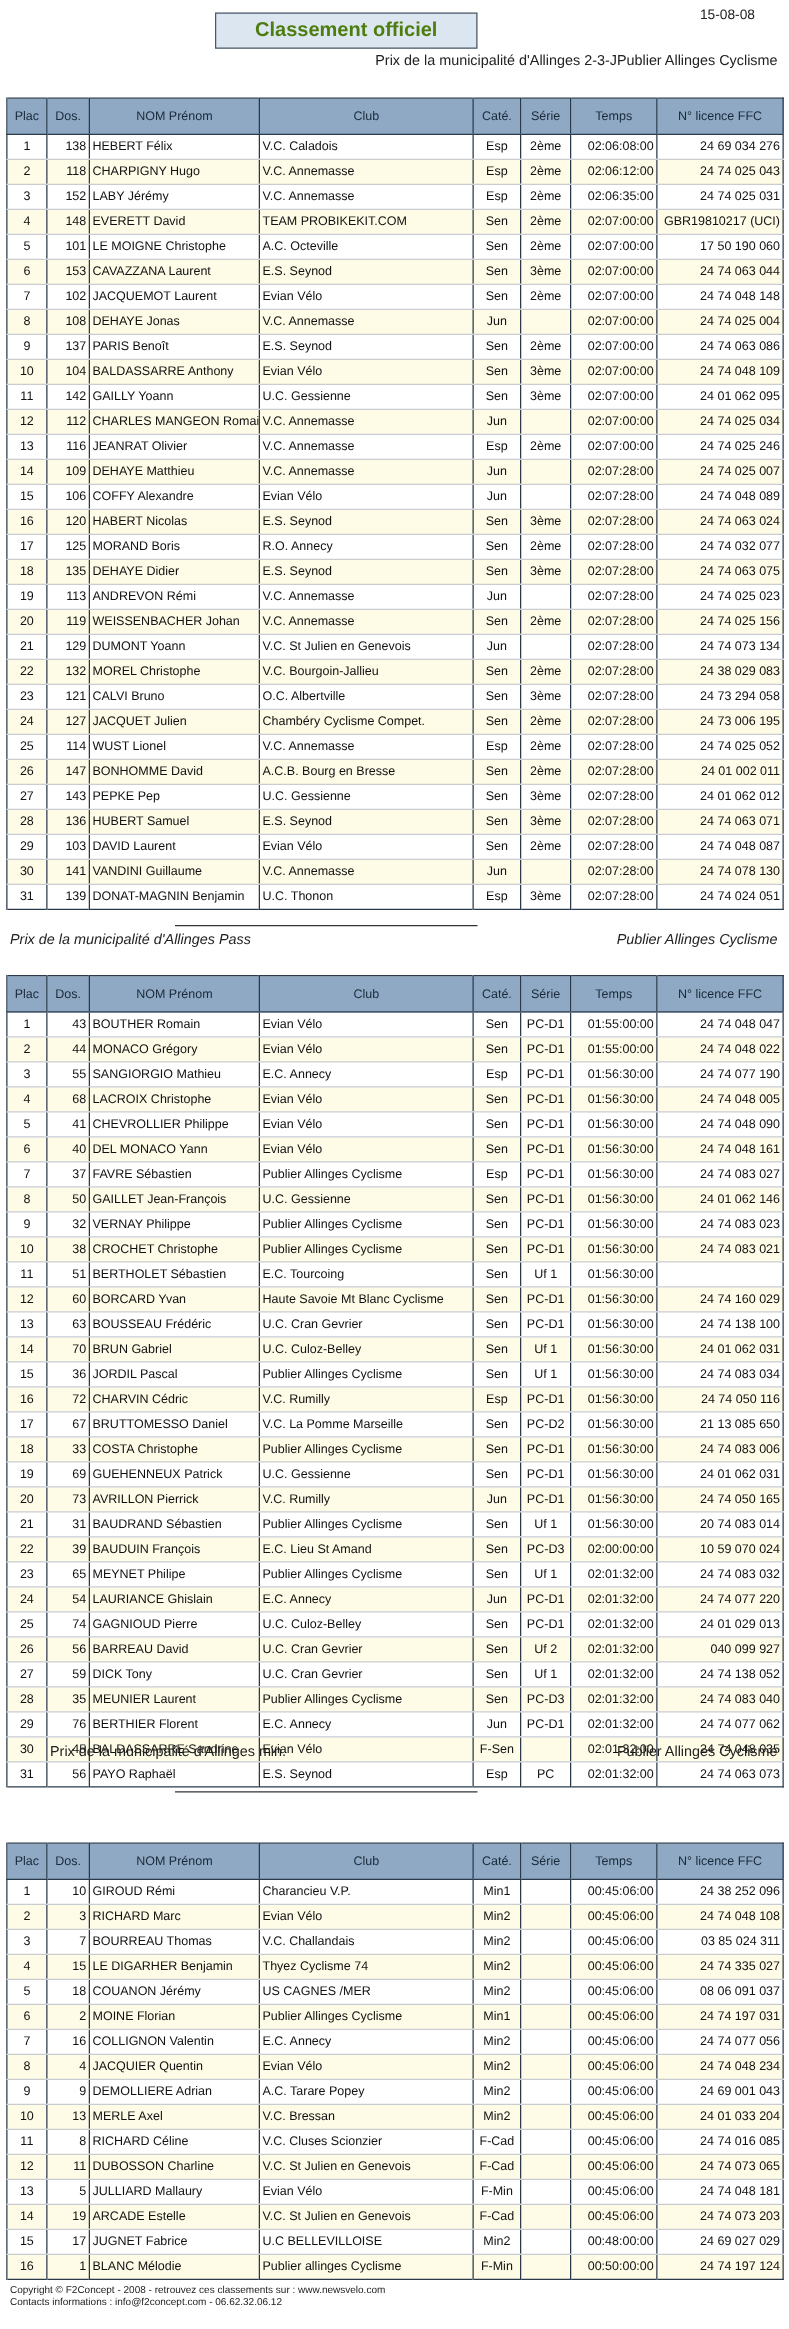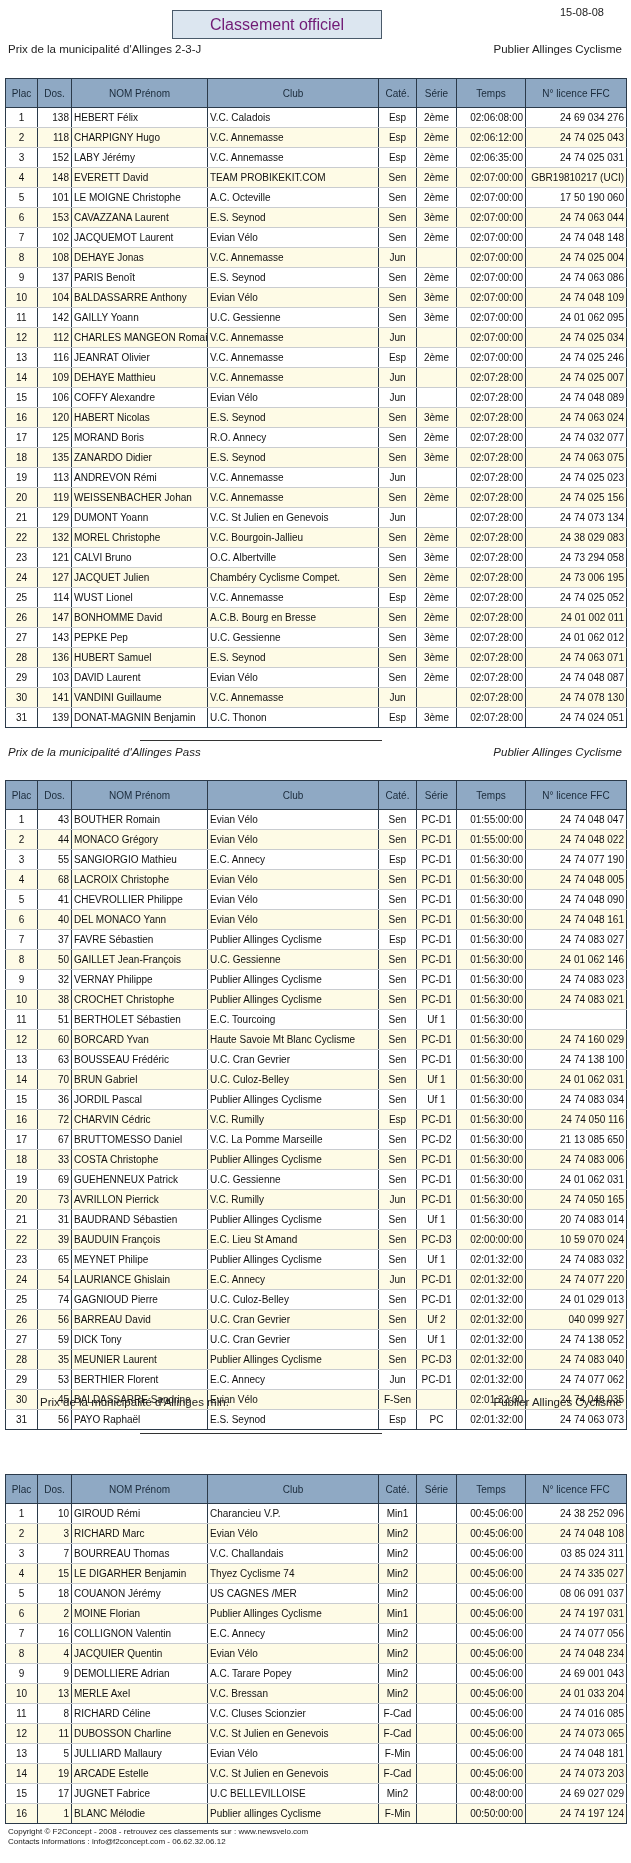--- a/index.html
+++ b/index.html
@@ -1,38 +1,38 @@
 <!DOCTYPE html>
 <html><head>
 <meta charset="utf-8">
 <style>
   html, body { margin:0; padding:0; background:#ffffff; }
   body { width:631px; height:1863px; position:relative; font-family:"Liberation Sans", sans-serif; color:#111; overflow:hidden; }
   .date { position:absolute; top:6px; right:27px; font-size:11px; color:#222; }
-  .title-box { position:absolute; left:172px; top:10px; width:208px; height:27px; background:#dce6f0; border:1px solid #4a5a6a; text-align:center; line-height:27px; font-size:16px; font-weight:normal; color:#701a75; }
+  .title-box { position:absolute; left:172px; top:10px; width:208px; height:27px; background:#dce6f0; border:1px solid #4a5a6a; text-align:center; line-height:27px; font-size:16px; font-weight:bold; color:#4d7c0f; }
   .sec-head { position:absolute; left:8px; right:9px; font-size:11.5px; color:#222; display:flex; justify-content:space-between; }
   .divider { position:absolute; left:140px; width:242px; height:1px; background:#333; }
   table.res { position:absolute; left:5px; width:621px; border-collapse:collapse; font-size:10px; table-layout:fixed; border:1px solid #2b3a4a; }
   table.res th { background:#8fa9c4; color:#1a2a3a; font-weight:normal; height:20px; border-left:1px solid #2b3a4a; border-bottom:1px solid #2b3a4a; text-align:center; padding:4px; }
   table.res td { height:19px; padding:0 2px; white-space:nowrap; overflow:hidden; border-left:1px solid #2b3a4a; border-bottom:1px solid #c9ccd0; }
   table.res tr:nth-child(even) td { background:#fefbe6; }
   table.res tr:nth-child(odd) td { background:#ffffff; }
   table.res tr:last-child td { border-bottom:none; }
   td.c { text-align:center; }
   td.r { text-align:right; }
   td.l { text-align:left; padding-left:4px; }
   .footer { position:absolute; left:8px; top:1827px; font-size:8px; font-weight:normal; color:#222; line-height:10px; }
 </style>
 </head>
 <body>
 
 <div class="date">15-08-08</div>
 <div class="title-box">Classement officiel</div>
 
-<div class="sec-head" style="top:43px;">
+<div class="sec-head" style="top:43px;justify-content:flex-end;">
   <span>Prix de la municipalité d'Allinges 2-3-J</span>
   <span>Publier Allinges Cyclisme</span>
 </div>
 <table class="res" style="top:78px;">
     <colgroup>
       <col style="width: 32px;">
       <col style="width: 34px;">
       <col style="width: 136px;">
       <col style="width: 171px;">
       <col style="width: 38px;">
@@ -219,21 +219,21 @@
         <td class="l">MORAND Boris</td>
         <td class="l">R.O. Annecy</td>
         <td class="c">Sen</td>
         <td class="c">2ème</td>
         <td class="r">02:07:28:00</td>
         <td class="r">24 74 032 077</td>
       </tr>
       <tr>
         <td class="c">18</td>
         <td class="r">135</td>
-        <td class="l">ZANARDO Didier</td>
+        <td class="l">DEHAYE Didier</td>
         <td class="l">E.S. Seynod</td>
         <td class="c">Sen</td>
         <td class="c">3ème</td>
         <td class="r">02:07:28:00</td>
         <td class="r">24 74 063 075</td>
       </tr>
       <tr>
         <td class="c">19</td>
         <td class="r">113</td>
         <td class="l">ANDREVON Rémi</td>
@@ -670,21 +670,21 @@
         <td class="r">35</td>
         <td class="l">MEUNIER Laurent</td>
         <td class="l">Publier Allinges Cyclisme</td>
         <td class="c">Sen</td>
         <td class="c">PC-D3</td>
         <td class="r">02:01:32:00</td>
         <td class="r">24 74 083 040</td>
       </tr>
       <tr>
         <td class="c">29</td>
-        <td class="r">53</td>
+        <td class="r">76</td>
         <td class="l">BERTHIER Florent</td>
         <td class="l">E.C. Annecy</td>
         <td class="c">Jun</td>
         <td class="c">PC-D1</td>
         <td class="r">02:01:32:00</td>
         <td class="r">24 74 077 062</td>
       </tr>
       <tr>
         <td class="c">30</td>
         <td class="r">45</td>

